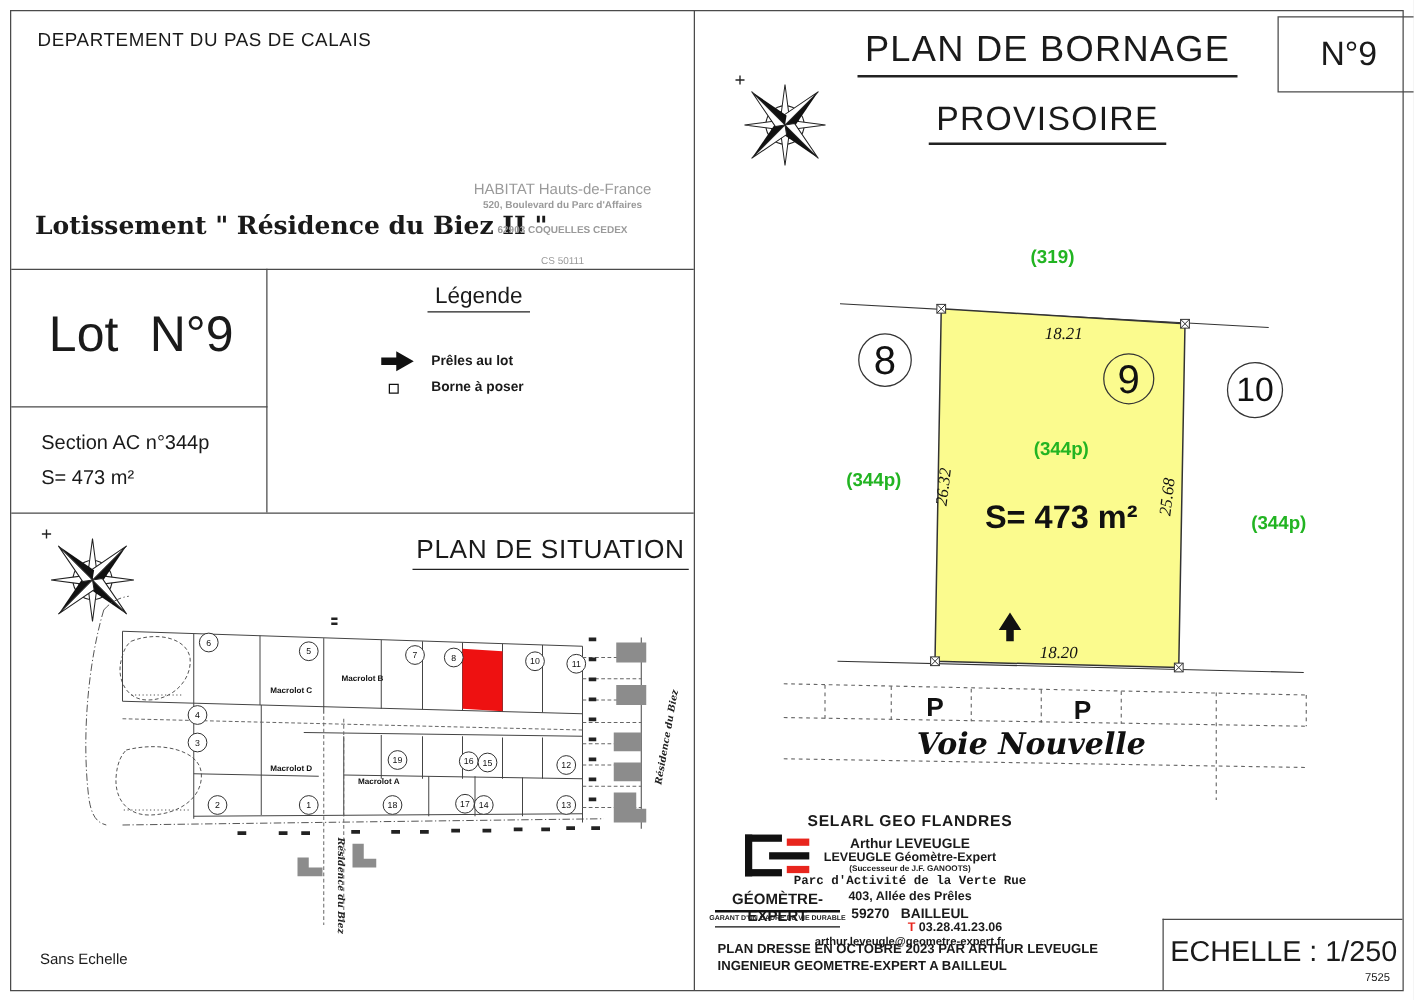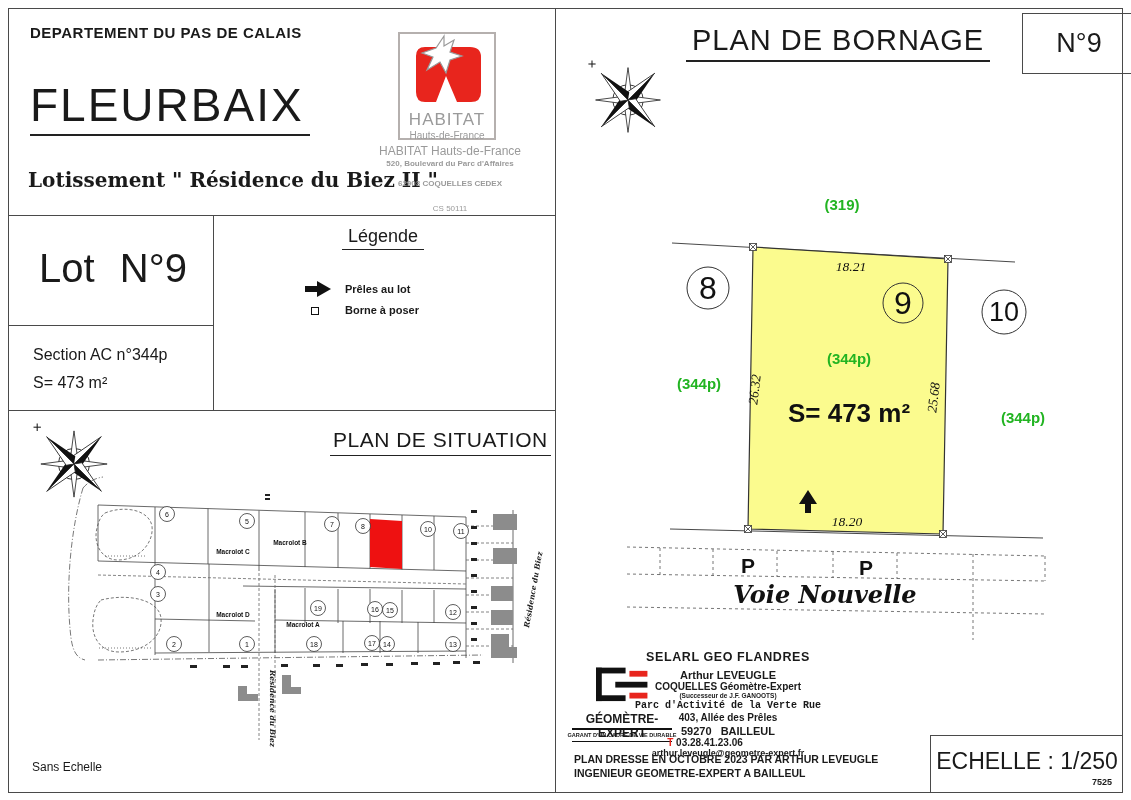--- a/index.html
+++ b/index.html
@@ -25,36 +25,25 @@
 <div id="page">
 
   <div class="abs" style="left:8px;top:8px;width:1113px;height:783px;border:1px solid #4a4a4a;"></div>
   <div class="vline" style="left:555px;top:8px;height:784px;"></div>
 
   <div class="hline" style="left:9px;top:215px;width:546px;"></div>
   <div class="hline" style="left:9px;top:410px;width:546px;"></div>
   <div class="hline" style="left:9px;top:325px;width:205px;"></div>
   <div class="vline" style="left:213px;top:215px;height:195px;"></div>
 
-  <div class="abs" style="left:30px;top:24px;font-size:15px;font-weight:bold;letter-spacing:.5px;">DEPARTEMENT DU PAS DE CALAIS</div>
-
-  <div class="abs" style="left:30px;top:78px;">
-    <span class="u" style="font-size:46px;letter-spacing:2px;border-bottom-width:2px;padding-right:6px;">FLEURBAIX</span>
-  </div>
+  <div class="abs" style="left:30px;top:24px;font-size:15px;font-weight:normal;letter-spacing:.5px;">DEPARTEMENT DU PAS DE CALAIS</div>
+
 
   <div class="abs serifb" style="left:28px;top:168px;font-size:20px;">Lotissement " Résidence du Biez II "</div>
 
-  <div class="abs" style="left:398px;top:32px;width:98px;height:108px;border:2px solid #b5b0ae;box-sizing:border-box;">
-    <svg width="94" height="76" viewBox="0 0 94 76">
-      <path fill="#e8251d" d="M16,22 Q16,13 25,13 L70,13 Q81,13 81,23 L81,58 Q81,68 71,68 L57,68 L46,42 L36,68 L25,68 Q16,68 16,58 Z"></path>
-      <path fill="#ffffff" stroke="#999999" stroke-width="1.2" d="M44,2 L36,14 L22,19 L33,23 L27,36 L40,28 L46,39 L50,26 L62,22 L50,18 L54,6 L44,12 Z"></path>
-    </svg>
-    <div class="ctr gray" style="font-size:17px;letter-spacing:1px;margin-top:-4px;">HABITAT</div>
-    <div class="ctr gray" style="font-size:10px;">Hauts-de-France</div>
-  </div>
   <div class="abs ctr gray" style="left:360px;top:144px;width:180px;font-size:12px;font-weight:normal;">HABITAT Hauts-de-France</div>
   <div class="abs ctr gray" style="left:360px;top:159px;width:180px;font-size:8px;font-weight:bold;">520, Boulevard du Parc d'Affaires</div>
   <div class="abs ctr gray" style="left:360px;top:179px;width:180px;font-size:8px;font-weight:normal;margin-top:25px;">CS 50111</div>
   <div class="abs ctr gray" style="left:360px;top:179px;width:180px;font-size:8px;font-weight:bold;">62903 COQUELLES CEDEX</div>
 
   <div class="abs ctr" style="left:13px;top:246px;width:200px;font-size:40px;word-spacing:14px;">Lot N°9</div>
   <div class="abs" style="left:33px;top:346px;font-size:16px;">Section AC n°344p</div>
   <div class="abs" style="left:33px;top:374px;font-size:16px;">S= 473 m²</div>
 
   <div class="abs ctr" style="left:213px;top:226px;width:340px;">
@@ -254,20 +243,23 @@
 
     <text transform="translate(257,222) rotate(90)" text-anchor="start" style="font-family:'DejaVu Serif',serif;font-style:italic;font-weight:bold;font-size:7.5px;fill:#222;">Résidence du Biez</text>
     <text transform="translate(516,180) rotate(-80)" text-anchor="start" style="font-family:'DejaVu Serif',serif;font-style:italic;font-weight:bold;font-size:7.5px;fill:#222;">Résidence du Biez</text>
   </svg>
 
   <div class="abs" style="left:32px;top:760px;font-size:12px;">Sans Echelle</div>
 
   <div class="abs ctr" style="left:620px;top:24px;width:436px;">
     <span style="font-size:29px;border-bottom:2px solid #222;padding:0 6px 4px 6px;letter-spacing:1px;">PLAN DE BORNAGE</span>
   </div>
+  <div class="abs ctr" style="left:620px;top:80px;width:436px;">
+    <span style="font-size:27px;border-bottom:2px solid #222;padding:0 6px 4px 6px;letter-spacing:1px;">PROVISOIRE</span>
+  </div>
   <div class="abs" style="left:1022px;top:13px;width:114px;height:61px;border:1px solid #4a4a4a;box-sizing:border-box;
               display:flex;align-items:center;justify-content:center;">
     <span style="font-size:27px;">N°9</span>
   </div>
 
   <svg class="abs" style="left:583px;top:55px;" width="90" height="90" viewBox="-50 -50 100 100">
     <g stroke="#222">
       <circle r="17" fill="none" stroke-width="1"></circle>
       <circle r="12.5" fill="none" stroke-width="0.8"></circle>
       <g fill="#fff" stroke-width="0.9">
@@ -384,32 +376,32 @@
       <rect x="30" y="22" width="50" height="9" fill="#111"></rect>
       <rect x="52" y="39" width="28" height="9" fill="#e8251d"></rect>
     </g>
   </svg>
   <div class="abs ctr" style="left:566px;top:712px;width:112px;font-size:12px;font-weight:bold;">GÉOMÈTRE-EXPERT</div>
   <div class="hline" style="left:572px;top:728px;width:100px;height:2px;background:#111;"></div>
   <div class="abs ctr" style="left:566px;top:732px;width:112px;font-size:5.6px;font-weight:bold;">GARANT D'UN CADRE DE VIE DURABLE</div>
   <div class="hline" style="left:572px;top:741px;width:100px;background:#111;"></div>
 
   <div class="abs ctr" style="left:618px;top:669px;width:220px;font-size:11px;font-weight:bold;">Arthur LEVEUGLE</div>
-  <div class="abs ctr" style="left:618px;top:681px;width:220px;font-size:10px;font-weight:bold;">COQUELLES Géomètre-Expert</div>
+  <div class="abs ctr" style="left:618px;top:681px;width:220px;font-size:10px;font-weight:bold;">LEVEUGLE Géomètre-Expert</div>
   <div class="abs ctr" style="left:618px;top:692px;width:220px;font-size:6.5px;font-weight:bold;">(Successeur de J.F. GANOOTS)</div>
   <div class="abs ctr" style="left:618px;top:700px;width:220px;font-size:10px;font-weight:bold;font-family:Liberation Mono, monospace;">Parc d'Activité de la Verte Rue</div>
   <div class="abs ctr" style="left:618px;top:712px;width:220px;font-size:10px;font-weight:bold;">403, Allée des Prêles</div>
   <div class="abs ctr" style="left:618px;top:725px;width:220px;font-size:11px;font-weight:bold;word-spacing:6px;">59270 BAILLEUL</div>
-  <div class="abs ctr" style="left:595px;top:737px;width:220px;font-size:10px;font-weight:bold;">
+  <div class="abs ctr" style="left:654px;top:737px;width:220px;font-size:10px;font-weight:bold;">
     <span style="color:#e8251d;">T</span>
     <span>03.28.41.23.06</span>
   </div>
   <div class="abs ctr" style="left:618px;top:748px;width:220px;font-size:9px;font-weight:bold;">arthur.leveugle@geometre-expert.fr</div>
 
   <div class="abs" style="left:574px;top:753px;font-size:10.5px;font-weight:bold;">PLAN DRESSE EN OCTOBRE 2023 PAR ARTHUR LEVEUGLE</div>
   <div class="abs" style="left:574px;top:767px;font-size:10.5px;font-weight:bold;">INGENIEUR GEOMETRE-EXPERT A BAILLEUL</div>
 
   <div class="hline" style="left:930px;top:735px;width:192px;"></div>
   <div class="vline" style="left:930px;top:735px;height:57px;"></div>
   <div class="abs ctr" style="left:936px;top:748px;width:182px;font-size:23px;">ECHELLE : 1/250</div>
-  <div class="abs" style="left:1092px;top:777px;font-size:9px;font-weight:bold;">7525</div>
+  <div class="abs" style="left:1092px;top:777px;font-size:9px;font-weight:normal;">7525</div>
 
 </div>
 
 </body></html>

